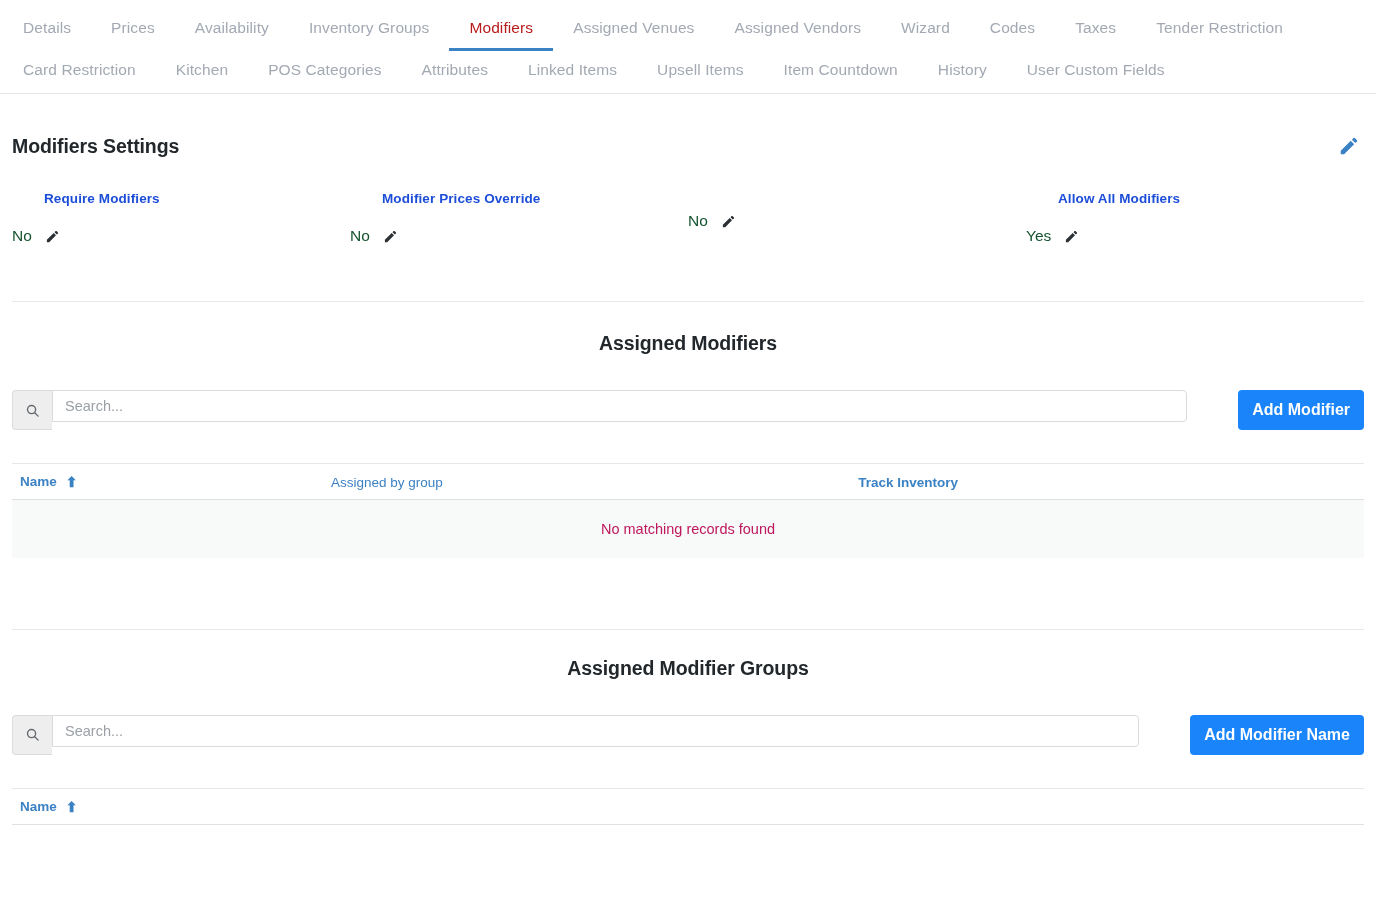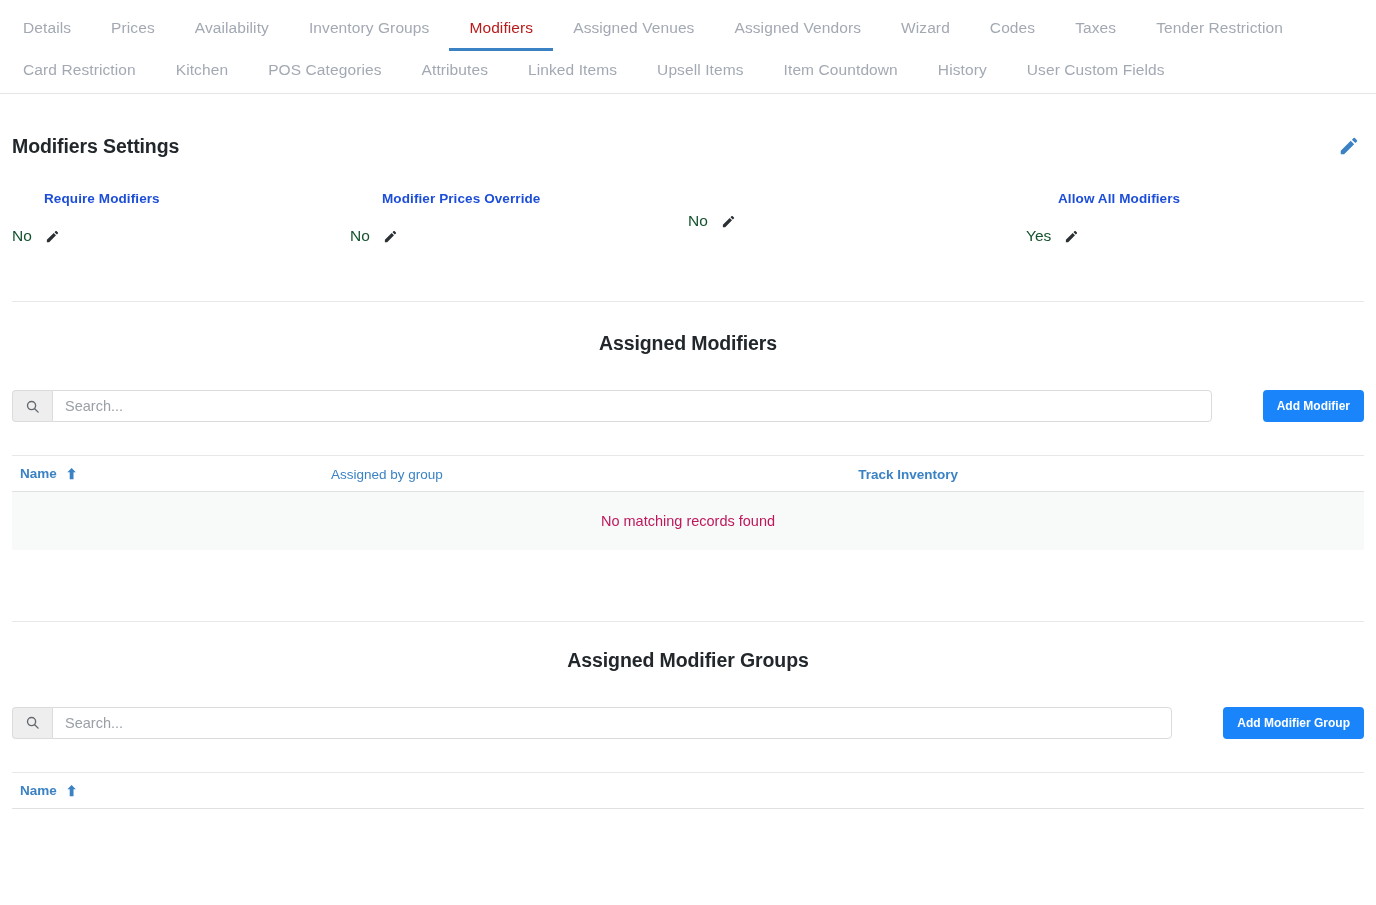--- a/index.html
+++ b/index.html
@@ -96,25 +96,25 @@
     outline: none;
     background: #fff;
   }
   .sinput::placeholder { color: #9aa0a6; }
   .btn-blue {
     margin-left: 15px;
     background: #1a85fb;
     color: #fff;
     border: none;
     border-radius: 4px;
-    font-size: 12px;
+    font-size: 16px;
     font-weight: bold;
     font-family: "Liberation Sans", sans-serif;
     padding: 0 14px;
-    height: 32px;
+    height: 40px;
     cursor: pointer;
     white-space: nowrap;
   }
 
   
   .tbl { width: 100%; margin-top: 0; border-collapse: collapse; }
   .tbl th {
     text-align: left;
     font-size: 13.5px;
     color: #3b82c4;
@@ -266,21 +266,21 @@
     <div class="searchrow">
       <div class="igroup">
         <span class="iaddon">
           <svg width="15" height="15" viewBox="0 0 24 24" fill="none" stroke="#63686e" stroke-width="2.2">
             <circle cx="10.5" cy="10.5" r="6.5"></circle>
               <path d="M15.5 15.5L21 21" stroke-linecap="round"></path>
           </svg>
         </span>
         <input class="sinput" type="text" placeholder="Search..." style="">
       </div>
-      <button class="btn-blue">Add Modifier Group</button>
+      <button class="btn-blue">Add Modifier Name</button>
     </div>
   </section>
 
   <div class="hr" style="margin-top:33px"></div>
 
   <section class="sec">
     <table class="tbl">
       <thead>
           <tr id="amg-head">
             <th class="sorted" style="width: 100%;"><span>Name</span><span class="arrow-up">⬆</span></th>

